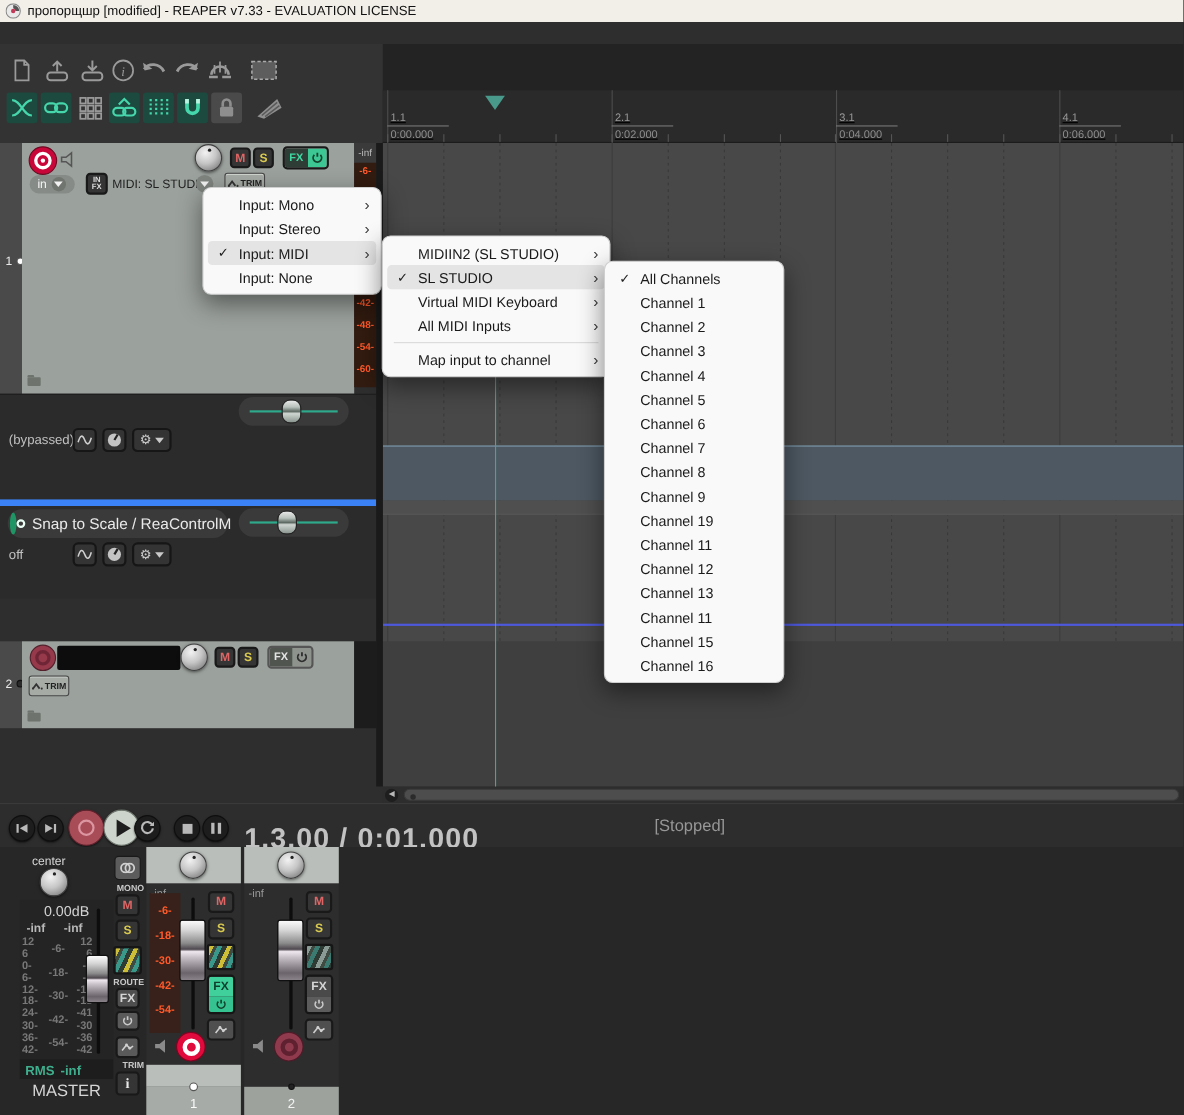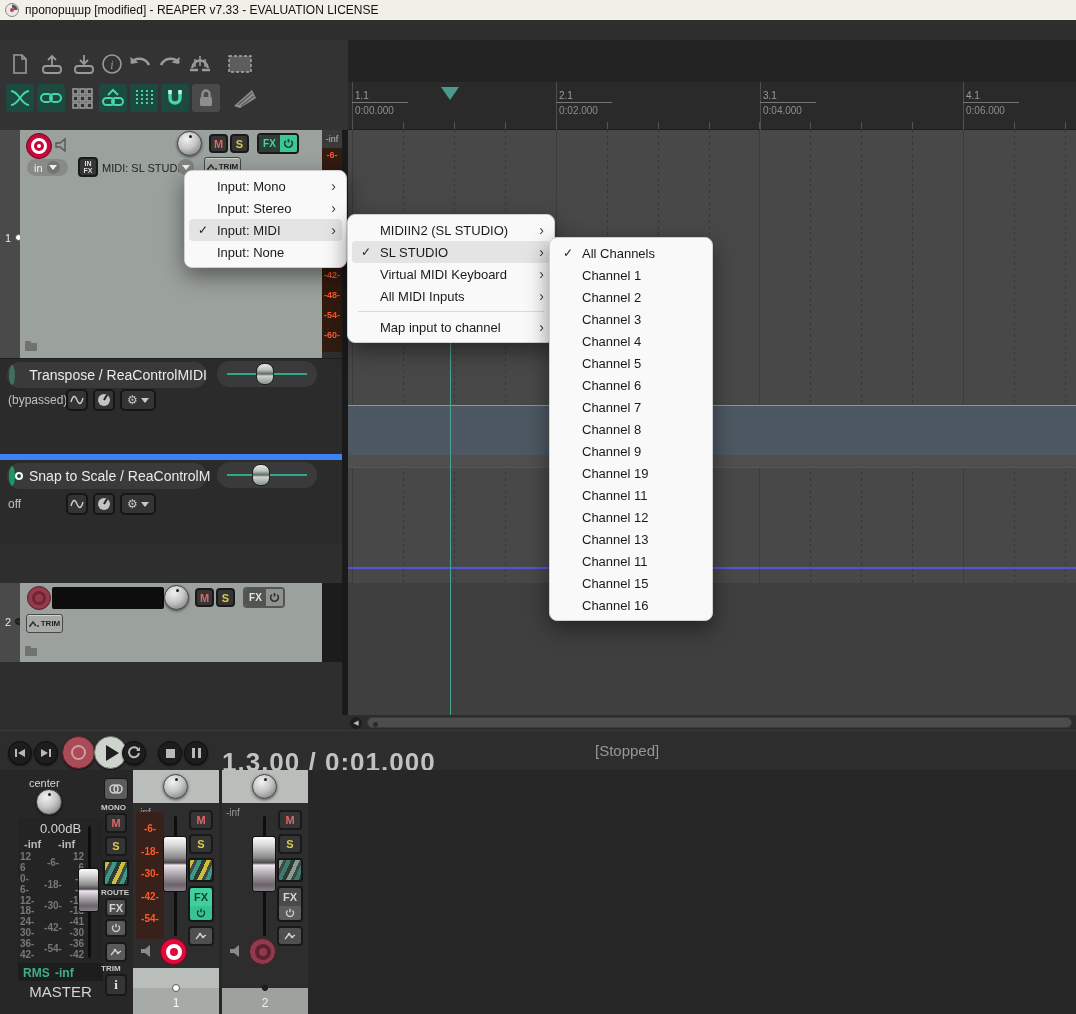--- a/index.html
+++ b/index.html
@@ -21,21 +21,21 @@
   
   #topband { position:absolute; left:0; top:40px; width:1076px; height:90px; background:#232323; }
   #toolbar { position:absolute; left:0; top:0; width:348px; height:90px; background:#333333; }
   .tbtn { position:absolute; width:28px; height:28px; display:flex; align-items:center; justify-content:center; border-radius:3px; }
   .tbtn.on { background:#1d4a3e; }
   .tbtn.gray { background:#4a4a4a; }
 
   
   #ruler { position:absolute; left:348px; top:82px; width:728px; height:48px; background:#2a2a2a; border-bottom:1px solid #1c1c1c; }
   .rline { position:absolute; top:0; width:1px; height:48px; background:#4d4d4d; }
-  .rmark { position:absolute; top:8px; }
+  .rmark { position:absolute; top:20px;text-decoration:underline; }
   .rbar { display:block; font-size:10px; color:#9a9a9a; width:56px; border-bottom:1px solid #777; padding-left:3px; padding-bottom:1px;}
   .rtime { display:block; font-size:10px; color:#8d8d8d; padding-left:3px; margin-top:2px; }
   .rtick { position:absolute; bottom:0; width:1px; height:7px; background:#555; }
 
   #arrange { position:absolute; left:348px; top:130px; width:728px; height:585px; background:#484848; overflow:hidden; }
   .gl { position:absolute; top:0; width:1px; height:585px;
     background-image:linear-gradient(#383838 50%, transparent 50%); background-size:1px 6px; }
   .glM { position:absolute; top:0; width:1px; height:585px; background:#3c3c3c; }
   #band-blue { position:absolute; left:0; top:275px; width:728px; height:50px; background:#4d5862; border-top:1px solid #7e99ac; }
   #band-light { position:absolute; left:0; top:325px; width:728px; height:13px; background:#4f4f4f; border-bottom:1px solid #565656;}
@@ -115,21 +115,21 @@
   
   #mixer { position:absolute; left:0; top:770px; width:1076px; height:244px; background:#272727; }
   .strip-head { position:absolute; top:0; height:33px; background:#b9beba; }
   .scalecol { position:absolute; display:flex; flex-direction:column; justify-content:space-between; }
   .scalecol span { font-size:10px; font-weight:bold; color:#ff5a2a; text-align:center; line-height:10px;}
   .mscale span { font-size:10px; color:#787878; font-weight:bold; line-height:10px;}
   .groove { position:absolute; width:3px; background:#0d0d0d; border-radius:2px;}
   .cap { position:absolute; border:1px solid #101010; border-radius:3px;
     background:linear-gradient(180deg,#fbfbfb,#d6d6d6 16%,#8b8b8b 38%,#4e484e 48%,#efe9ef 52%,#c6c0c6 62%,#6b656b 88%,#8a848a); }
   .spk { position:absolute; }
-  .lbl8 { font-size:8px; font-weight:bold; color:#c9c9c9; text-align:left; position:absolute;}
+  .lbl8 { font-size:8px; font-weight:bold; color:#c9c9c9; text-align:right; position:absolute;}
   .stripes { background:repeating-linear-gradient(115deg,#cdbd37 0 4px,#3e4a42 4px 7px,#39988a 7px 11px,#2e3a34 11px 15px);
     border:2px solid #161616; border-radius:3px; position:absolute;}
   .footer-num { position:absolute; font-size:12px; color:#f2f2f2; text-align:center; }
 </style>
 </head>
 <body>
 
 <div id="app">
 
   <div id="titlebar">
@@ -396,28 +396,20 @@
           <div class="mlab" style="top: 82px;">-30-</div>
           <div class="mlab" style="top: 102px;">-36-</div>
           <div class="mlab" style="top: 122px;">-42-</div>
           <div class="mlab" style="top: 142px;">-48-</div>
           <div class="mlab" style="top: 162px;">-54-</div>
           <div class="mlab" style="top: 182px;">-60-</div>
         </div>
       </div>
 
     <div class="fxslot" style="top:228px;height:112px;border-top:1px solid #1f1f1f">
-      <div class="fxhead-pill" style="width:200px">
-        <div class="fxind" style="background:#243029;border:3px solid #3f6f60"></div>
-        <svg width="12" height="12" viewBox="0 0 12 12" style="margin-left:6px">
-            <path d="M6 1 v4" stroke="#cfcfcf" stroke-width="1.6"></path>
-            <path d="M3 3 a4.2 4.2 0 1 0 6 0" fill="none" stroke="#cfcfcf" stroke-width="1.6"></path>
-          </svg>
-        <span class="fxtitle">Transpose / ReaControlMIDI</span>
-      </div>
       <div class="fxslider">
         <div class="fxsl-line"></div>
         <div class="fxsl-thumb" style="left:39px"></div>
       </div>
       <div class="fxstate" style="top:34px">(bypassed)</div>
       <div class="fxbtn" style="left:66px;top:30px">
         <svg width="14" height="12" viewBox="0 0 14 12">
             <path d="M1 8 C3 1 5 1 7 6 C9 11 11 11 13 4" fill="none" stroke="#cfcfcf" stroke-width="1.4"></path>
           </svg>
       </div>

